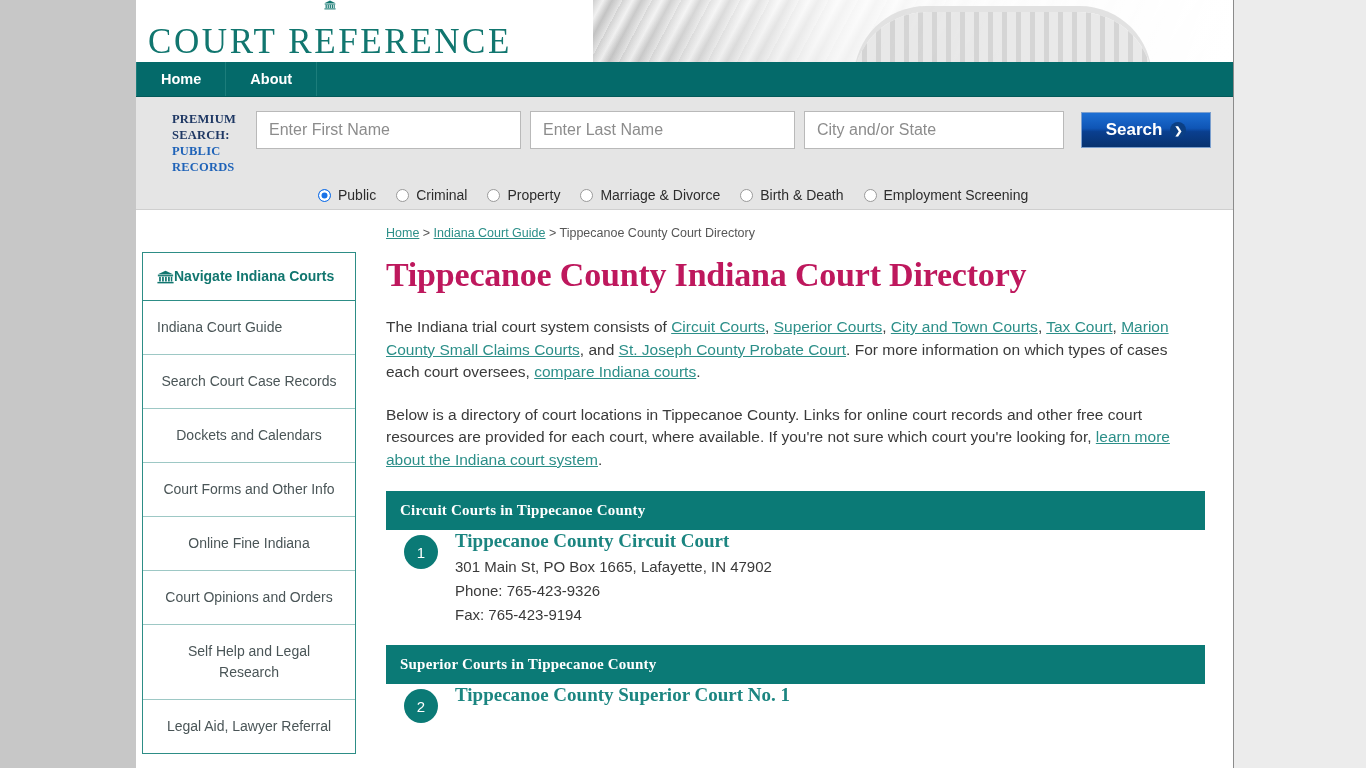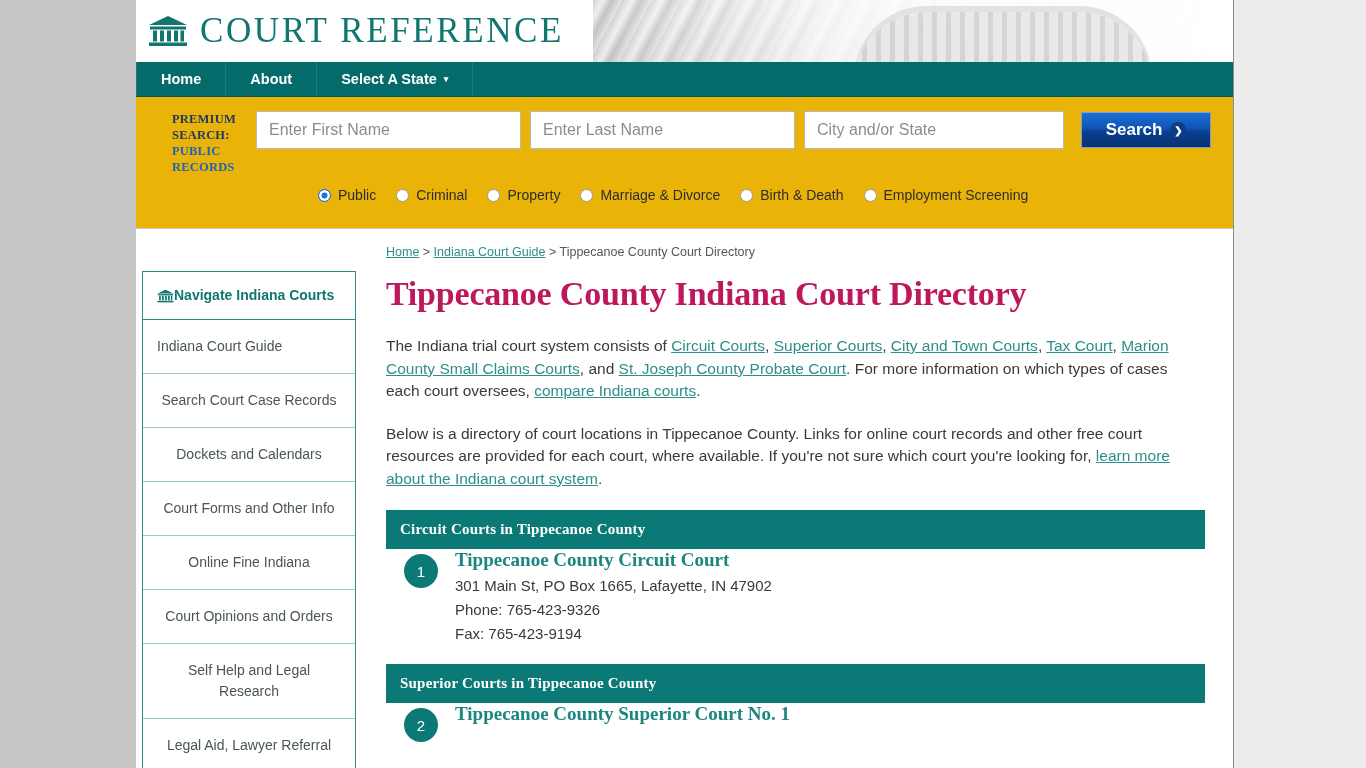--- a/index.html
+++ b/index.html
@@ -55,20 +55,21 @@
     opacity:.85;
   }
   .masthead-fade {
     position:absolute; top:0; left:0; width:420px; height:62px;
     background: linear-gradient(90deg,#fff 0%, #fff 62%, rgba(255,255,255,0) 100%);
   }
   .brand {
     position: absolute; top: 0; left: 12px;
     height: 62px; display: flex; align-items: center; gap: 12px;
     z-index: 3;
+    flex-direction: column;
   }
   .brand-name {
     color: #11766f;
     font-family: "Liberation Serif", serif;
     font-size: 35px;
     letter-spacing: 2.6px;
     font-weight: 400;
   }
   .bank-icon { display:block; }
 
@@ -87,24 +88,24 @@
     padding: 0 24px;
     border-right: 1px solid #1c7d7b;
     cursor: pointer;
     white-space: nowrap;
   }
   .nav-item:first-child { border-left: 1px solid #1c7d7b; }
   .nav-caret { margin-left: 7px; font-size: 9px; }
 
   
   .searchbar {
-    background: #eab308;
+    background: #e5e5e5;
     border-bottom: 1px solid #cfcfcf;
     padding: 14px 0 31px 0;
-    height: 132px;
+    height: 113px;
   }
   .search-row { display: flex; align-items: flex-start; }
   .premium-label {
     width: 120px;
     padding-left: 36px;
     font-family: "Liberation Serif", serif;
     font-size: 12.5px;
     font-weight: bold;
     line-height: 16px;
     letter-spacing: .2px;
@@ -254,24 +255,20 @@
       </div>
     </div>
 
     <div class="navbar">
       <div class="nav-item">
         <span>Home</span>
       </div>
       <div class="nav-item">
         <span>About</span>
       </div>
-      <div class="nav-item">
-        <span>Select A State</span>
-        <span class="nav-caret">▾</span>
-      </div>
     </div>
 
     <div class="searchbar">
       <div class="search-row">
         <div class="premium-label">
           <span class="l1">PREMIUM</span>
           <span class="l1">SEARCH:</span>
           <span class="l2">PUBLIC</span>
           <span class="l2">RECORDS</span>
         </div>

